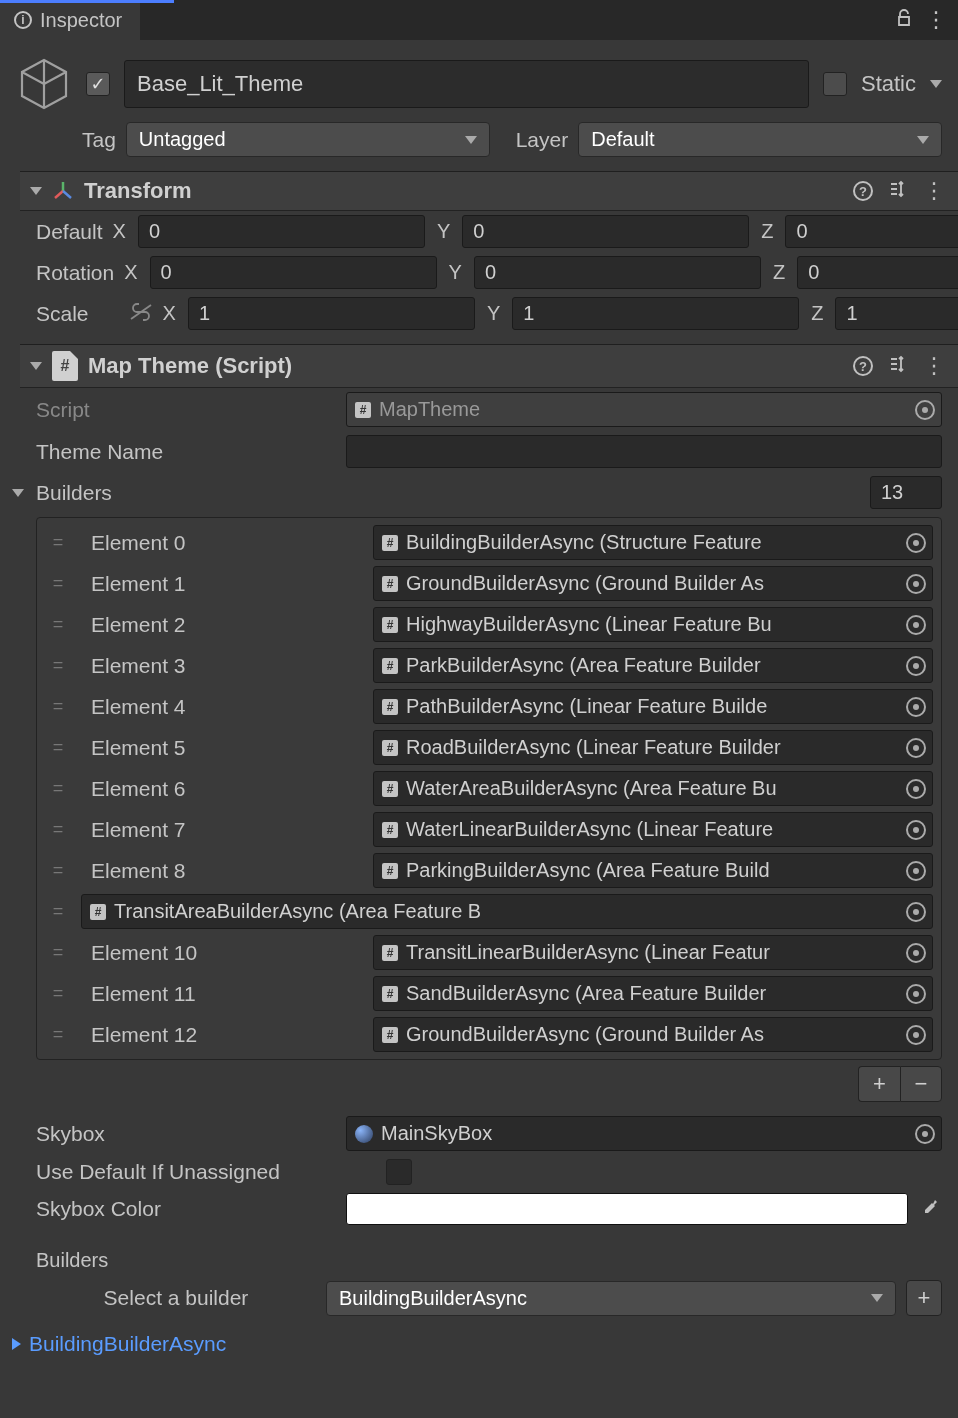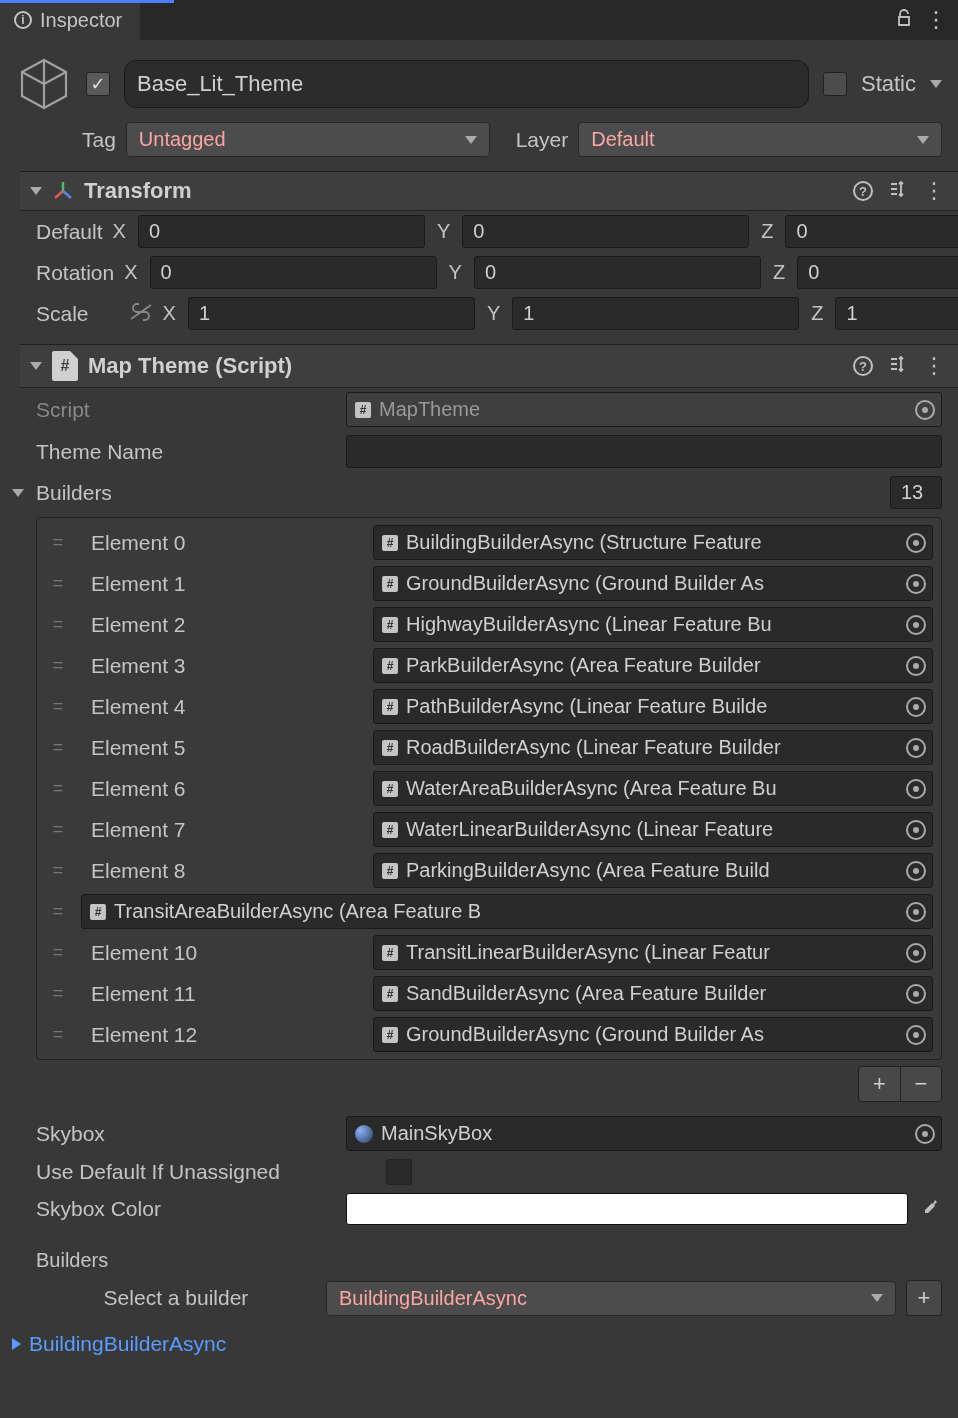--- a/index.html
+++ b/index.html
@@ -5,41 +5,41 @@
 * { box-sizing: border-box; margin: 0; padding: 0; font-family: -apple-system, BlinkMacSystemFont, "Segoe UI", Arial, sans-serif; }
 body { background: #383838; color: #c4c4c4; font-size: 20px; width: 958px; height: 1418px; overflow: hidden; }
 .tab-bar { display: flex; height: 40px; align-items: flex-end; background: #282828; }
 .tab-active-marker { position: absolute; top: 0; left: 0; width: 174px; height: 3px; background: #4c7eff; }
 .tab { background: #383838; height: 40px; padding: 0 18px 0 14px; display: flex; align-items: center; gap: 8px; position: relative; }
 .tab-rest { flex: 1; background: #282828; height: 40px; display: flex; justify-content: flex-end; align-items: center; padding-right: 12px; gap: 12px; }
 .header-row { display: flex; align-items: center; padding: 16px 16px 10px 16px; gap: 14px; }
 .header-row2 { display: flex; align-items: center; padding: 0 16px 14px 82px; gap: 10px; }
 .cube-svg { width: 56px; height: 56px; }
 .checkbox { width: 24px; height: 24px; background: #5a5a5a; border: 1px solid #222; border-radius: 3px; display: flex; align-items: center; justify-content: center; color: #e0e0e0; font-size: 18px; }
-.name-input { flex: 1; background: #2c2c2c; border: 1px solid #1a1a1a; border-radius: 12px; padding: 10px 12px; color: #d0d0d0; font-size: 22px; }
+.name-input { flex: 1; background: #2c2c2c; border: 1px solid #1a1a1a; border-radius: 3px; padding: 10px 12px; color: #d0d0d0; font-size: 22px; }
 .static-label { color: #c4c4c4; font-size: 22px; }
 .label { color: #c4c4c4; font-size: 21px; }
-.dropdown { background: #4c4c4c; border: 1px solid #282828; border-radius: 4px; padding: 5px 12px; color: #fca5a5; font-size: 20px; display: flex; align-items: center; justify-content: space-between; }
+.dropdown { background: #4c4c4c; border: 1px solid #282828; border-radius: 4px; padding: 5px 12px; color: #ffffff; font-size: 20px; display: flex; align-items: center; justify-content: space-between; }
 .section-header { display: flex; align-items: center; background: #3e3e3e; border-top: 1px solid #1f1f1f; border-bottom: 1px solid #222; padding: 6px 14px 6px 10px; gap: 10px; margin-left: 20px; }
 .foldout { width: 0; height: 0; border-left: 6px solid transparent; border-right: 6px solid transparent; border-top: 8px solid #aaa; }
 .section-title { font-weight: 600; font-size: 22px; flex: 1; color: #d0d0d0; }
 .section-actions { display: flex; gap: 16px; align-items: center; color: #c0c0c0; }
 .prop-row { display: flex; align-items: center; padding: 4px 16px 4px 36px; gap: 10px; }
 .prop-label { width: 300px; color: #c4c4c4; font-size: 21px; }
 .xyz-group { flex: 1; display: flex; gap: 12px; align-items: center; }
 .xyz-label { color: #c4c4c4; font-size: 20px; }
 .xyz-input { flex: 1; background: #2a2a2a; border: 1px solid #1a1a1a; border-radius: 3px; padding: 4px 10px; color: #d0d0d0; font-size: 20px; min-width: 0; }
 .ref-field { flex: 1; display: flex; align-items: center; background: #2a2a2a; border: 1px solid #1a1a1a; border-radius: 3px; padding: 5px 6px 5px 8px; gap: 8px; color: #d0d0d0; font-size: 20px; overflow: hidden; white-space: nowrap; }
 .ref-field.dim { background: #3f3f3f; }
 .ref-field .ref-text { flex: 1; overflow: hidden; text-overflow: clip; }
 .script-hash { width: 16px; height: 16px; background: #c4c4c4; border-radius: 2px; display: inline-flex; align-items: center; justify-content: center; color: #333; font-size: 12px; font-weight: bold; }
 .target-icon { width: 20px; height: 20px; border: 2px solid #aaa; border-radius: 50%; position: relative; flex-shrink: 0; }
 .target-icon::after { content: ""; position: absolute; left: 50%; top: 50%; width: 6px; height: 6px; background: #aaa; border-radius: 50%; transform: translate(-50%,-50%); }
 .builders-row { display: flex; align-items: center; padding: 4px 16px 4px 12px; gap: 12px; }
-.array-size { width: 52px; background: #2a2a2a; border: 1px solid #1a1a1a; border-radius: 3px; padding: 4px 10px; color: #d0d0d0; font-size: 20px; text-align: left; }
+.array-size { width: 72px; background: #2a2a2a; border: 1px solid #1a1a1a; border-radius: 3px; padding: 4px 10px; color: #d0d0d0; font-size: 20px; text-align: left; }
 .array-box { margin: 4px 16px 0 36px; border: 1px solid #222; border-radius: 4px; background: #3a3a3a; padding: 4px; }
 .elem-row { display: flex; align-items: center; padding: 3px 4px; gap: 12px; }
 .drag-handle { color: #777; font-size: 18px; width: 24px; text-align: center; letter-spacing: -2px; }
 .elem-label { width: 280px; color: #c4c4c4; font-size: 21px; padding-left: 10px; }
 .array-buttons { display: flex; justify-content: flex-end; padding: 6px 16px 10px 0; gap: 0; }
 .arr-btn { width: 42px; height: 36px; background: #484848; border: 1px solid #222; display: flex; align-items: center; justify-content: center; color: #d0d0d0; font-size: 22px; }
 .arr-btn:first-child { border-radius: 4px 0 0 4px; border-right: none; }
 .arr-btn:last-child { border-radius: 0 4px 4px 0; }
 .color-field { flex: 1; height: 32px; background: #fff; border: 1px solid #111; border-radius: 3px; }
 .eyedrop { width: 24px; color: #c0c0c0; font-size: 18px; text-align: center; }

